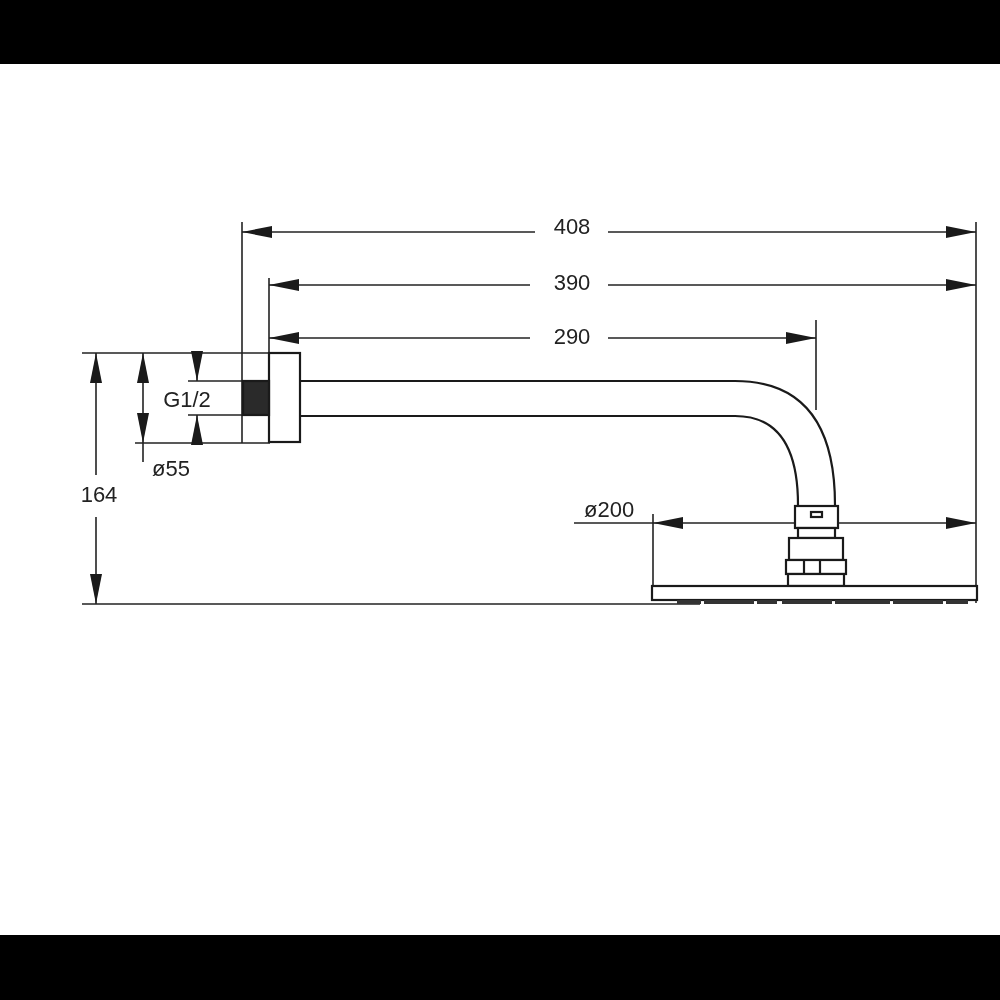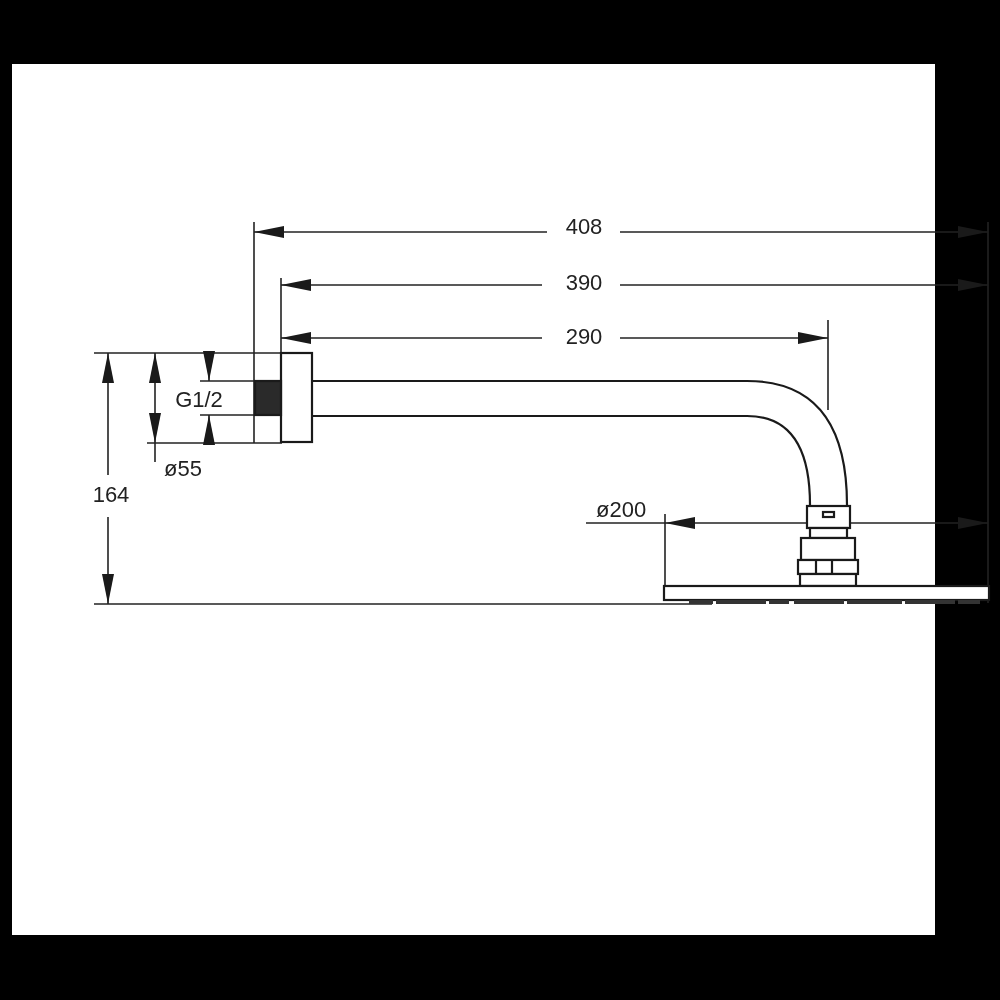--- a/index.html
+++ b/index.html
@@ -1,19 +1,19 @@
 <!DOCTYPE html>
 <html><head>
 <meta charset="utf-8">
 <style>
   html, body { margin: 0; padding: 0; background: #000; }
   body { width: 1000px; height: 1000px; position: relative; overflow: hidden; font-family: "Liberation Sans", sans-serif; }
   .band-top { position: absolute; left: 0; top: 0; width: 1000px; height: 64px; background: #000; }
   .band-bottom { position: absolute; left: 0; top: 935px; width: 1000px; height: 65px; background: #000; }
-  .canvas { position: absolute; left: 12px; top: 64px; width: 923px; height: 871px; background: #fff; }
+  .canvas { position: absolute; left: 0; top: 64px; width: 1000px; height: 871px; background: #fff; }
   svg { position: absolute; left: 0; top: 0; }
   .dim-text { font-family: "Liberation Sans", sans-serif; font-size: 22px; fill: #222; }
 </style>
 </head>
 <body>
 
 <div class="band-top"></div>
 <div class="band-bottom"></div>
 
 <div class="canvas">

